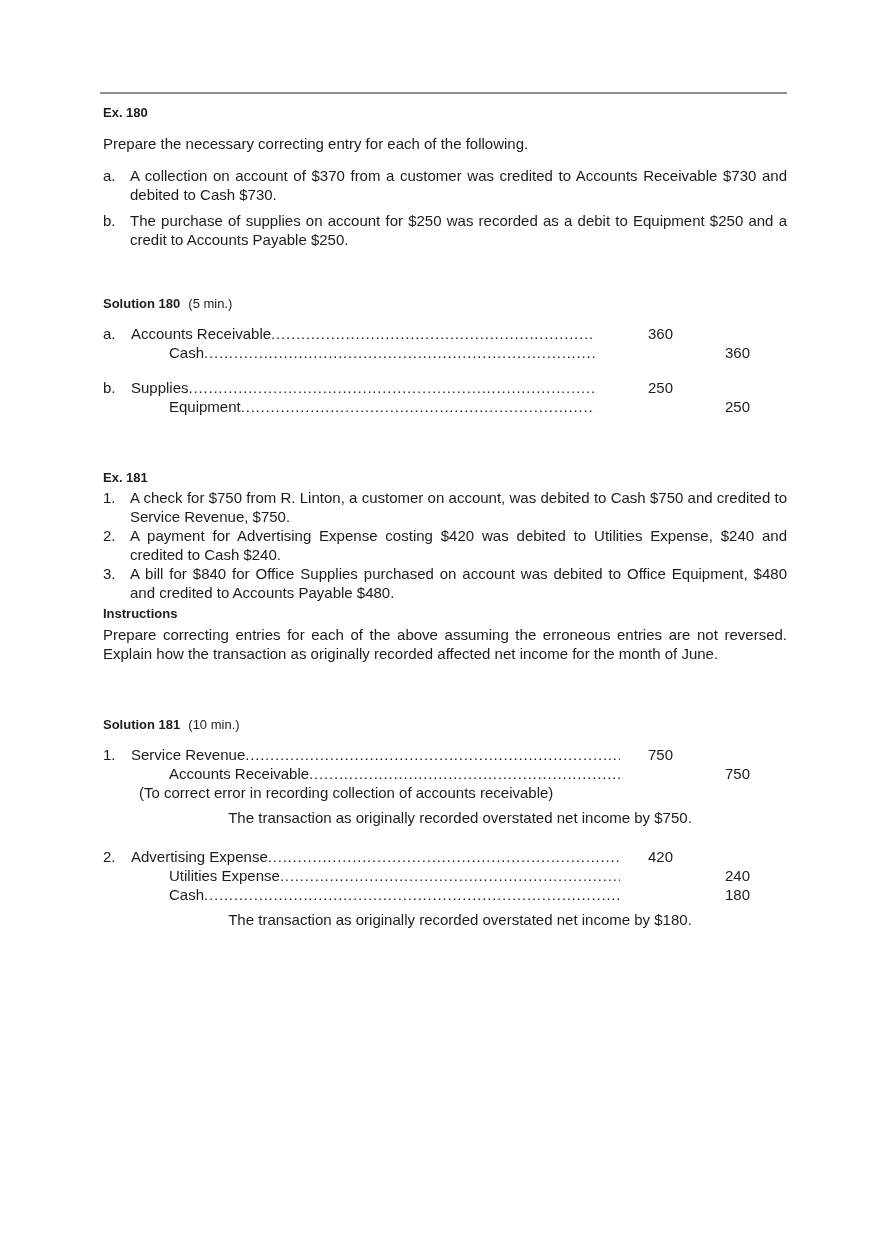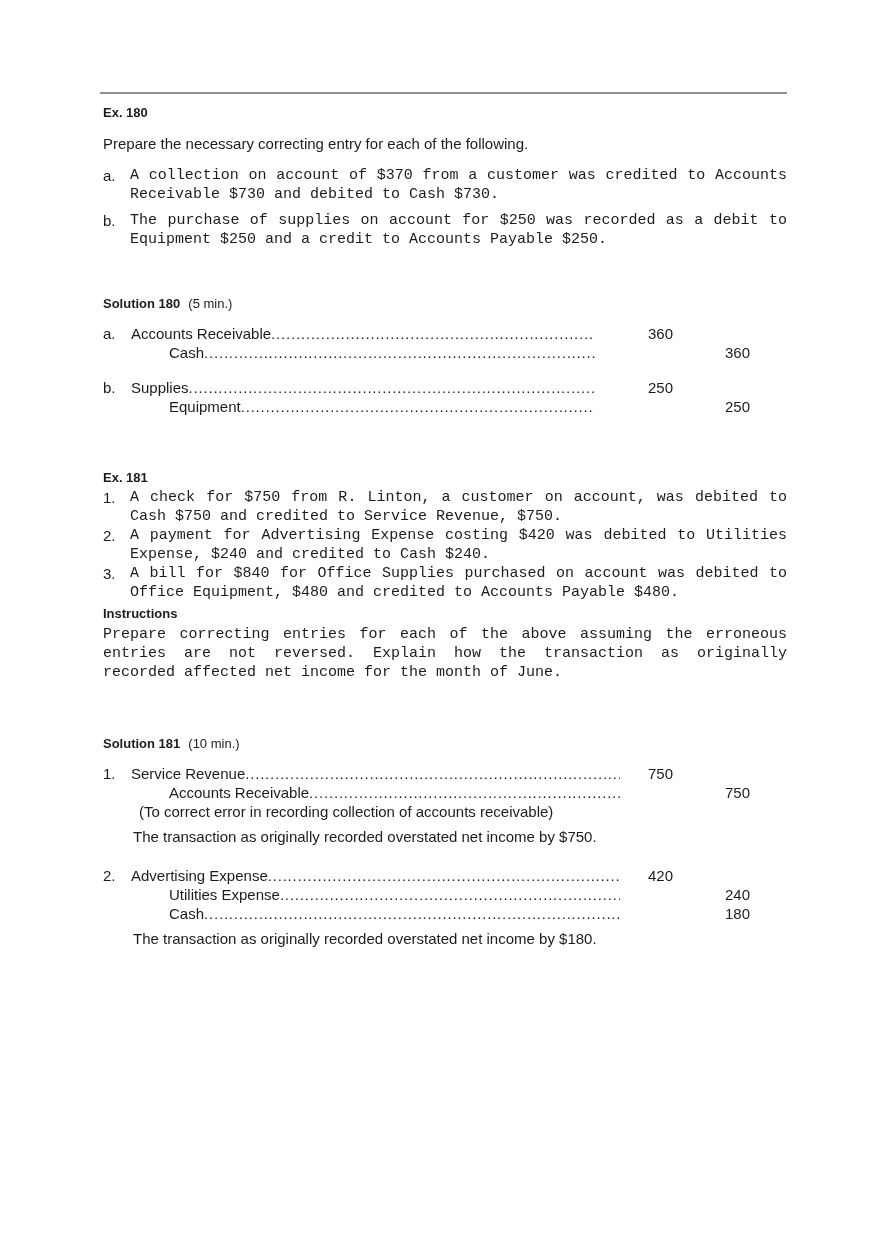--- a/index.html
+++ b/index.html
@@ -10,21 +10,21 @@
     font-family:"Liberation Sans", sans-serif;
     font-size:15px; line-height:19px;
     overflow:hidden;
   }
   .content { margin-left:103px; width:684px; }
   .rule { margin-top:92px; margin-left:-3px; width:687px; height:0;
           border-top:2px solid #909090; }
   .h { font-weight:bold; font-size:13px; line-height:19px; margin:0; }
   .h .time { font-weight:normal; margin-left:8px; }
   p { margin:0; }
-  .just { text-align:justify;font-family:Liberation Mono, monospace; }
+  .just { text-align:justify; }
   #ex180-title { margin-top:9px; }
   .intro180 { margin-top:12px; }
   .list180 { margin-top:13px; }
   .list180 .li + .li { margin-top:7px; }
   .li { display:flex; align-items:flex-start; }
   .li .marker { width:27px; flex:0 0 27px; }
   .li .litext { flex:1 1 auto; min-width:0; }
   #sol180-title { margin-top:45px; }
   .jgroup { margin:0; }
   .g-s180-a { margin-top:11px; }
@@ -36,21 +36,21 @@
   .lead { flex:1 1 auto; min-width:0; overflow:hidden; white-space:nowrap; }
   .lead::after {
     content:"..........................................................................................................................................................";
     letter-spacing:0.8px;
   }
   .debit  { flex:0 0 78px; width:78px; text-align:right; }
   .credit { flex:0 0 77px; width:77px; text-align:right; }
   .tail   { flex:0 0 37px; width:37px; }
   .sol181 .debit { flex:0 0 53px; width:53px; }
   .memo { margin-left:36px; }
-  .note { margin-top:6px; margin-left:30px; }
+  .note { margin-top:6px; margin-left:30px;text-align:center; }
   #ex181-title { margin-top:52px; }
   .intro181 { margin-top:10px; }
   .list181 { margin-top:1px; }
   #instr-title { margin-top:2px; }
   .instr-text { margin-top:2px; }
   #sol181-title { margin-top:52px; }
   .g-s181-1 { margin-top:11px; }
   .g-s181-2 { margin-top:20px; }
 </style>
 </head>

